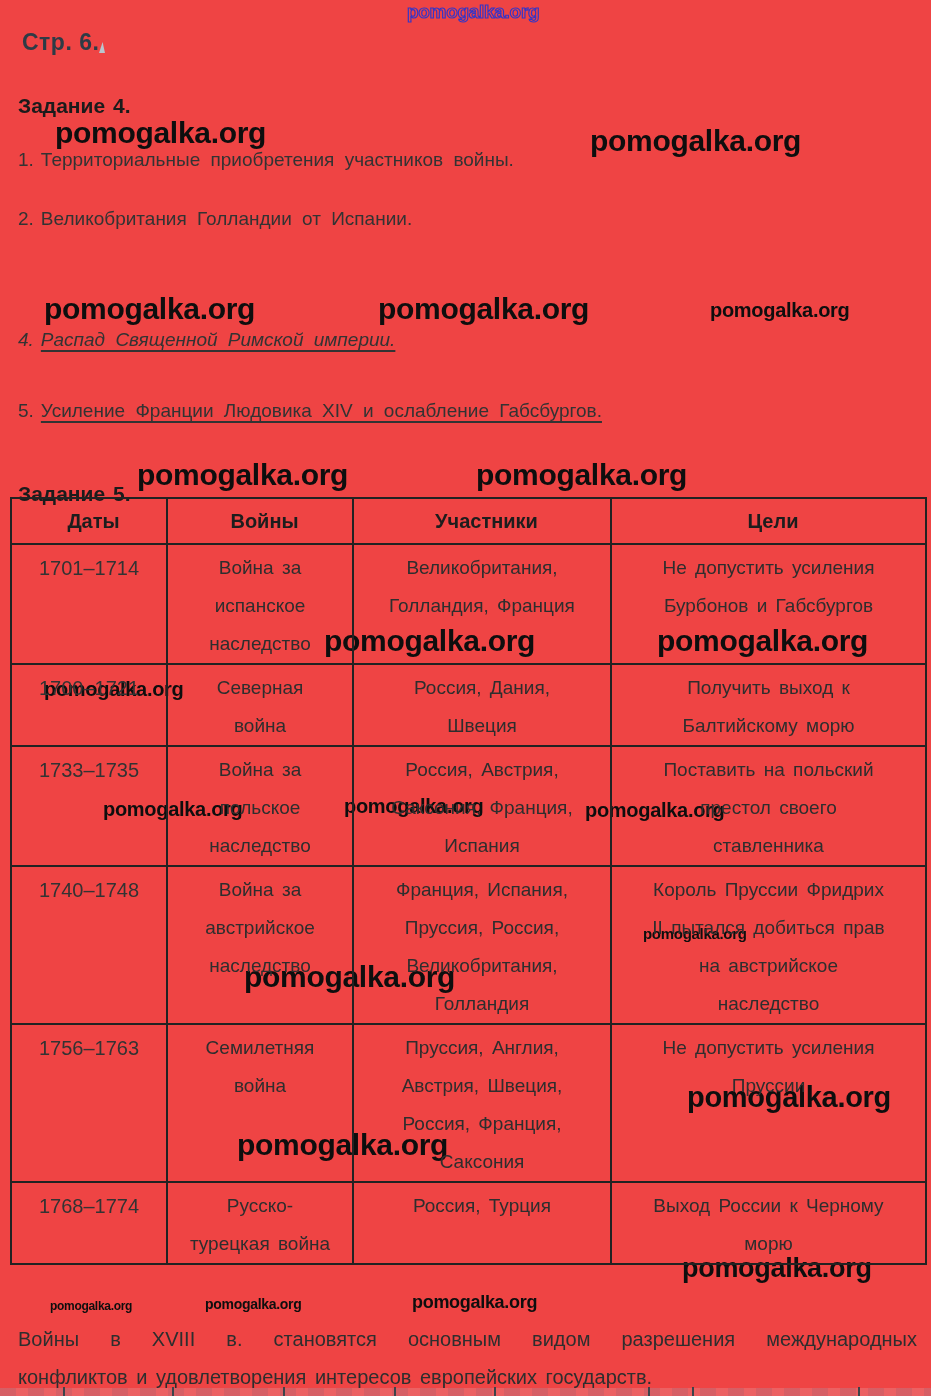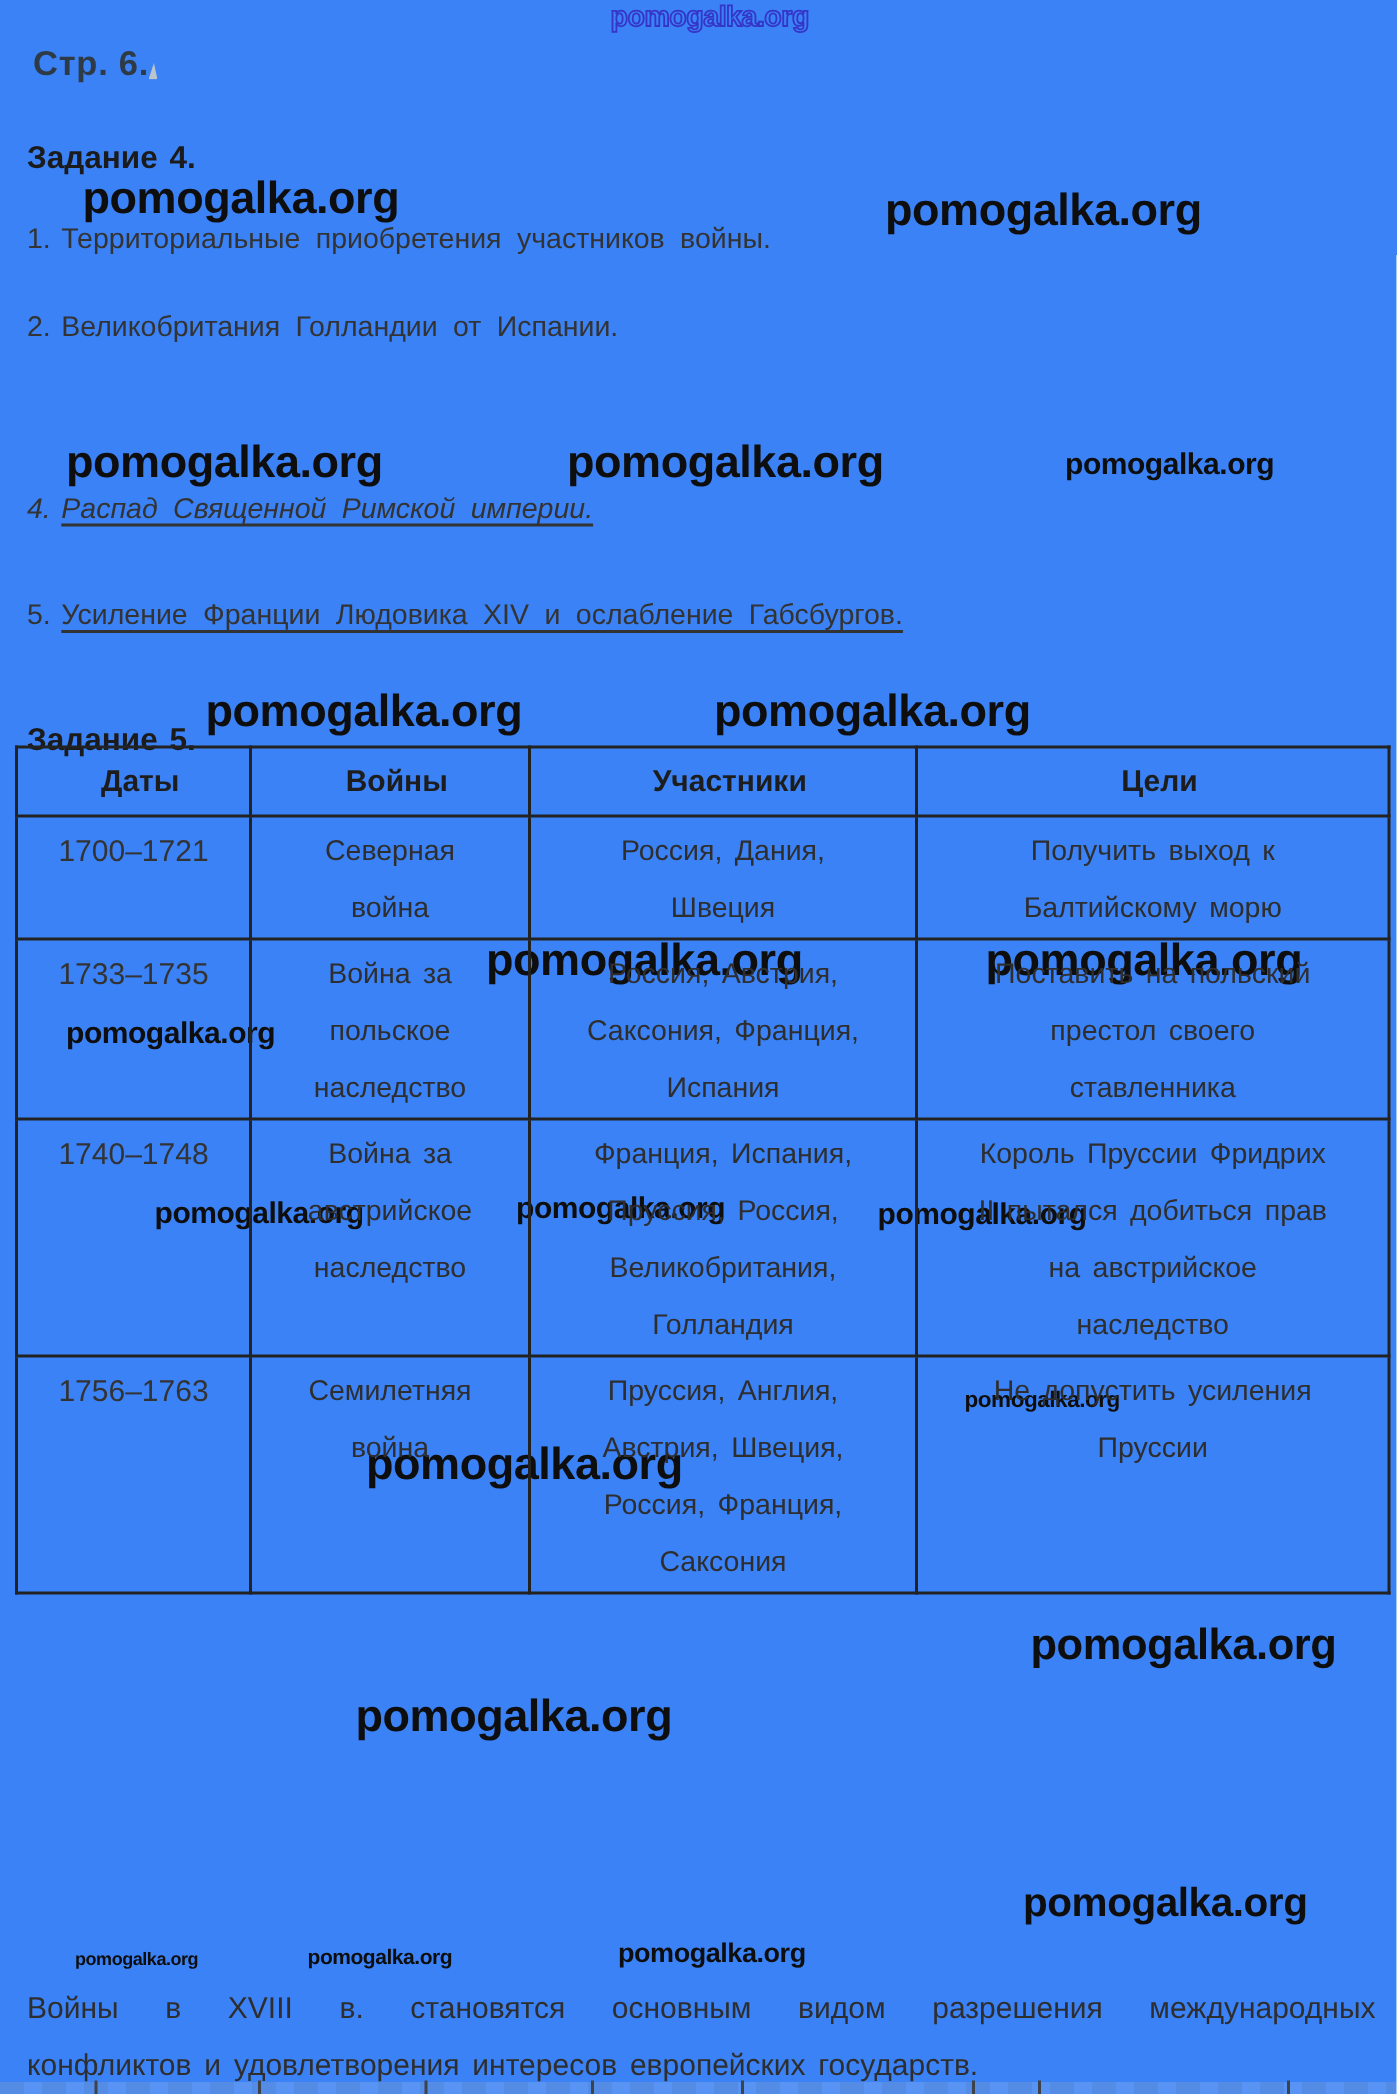--- a/index.html
+++ b/index.html
@@ -1,17 +1,17 @@
 <!DOCTYPE html>
 <html lang="ru"><head>
 <meta charset="utf-8">
 <style>
   html,body{margin:0;padding:0;background:#fff;}
   .page{
-    position:relative;width:931px;height:1396px;background:#3b82f6;
+    position:relative;width:931px;height:1396px;background:#ef4444;
     font-family:"Liberation Sans",sans-serif;color:#2d2d2d;overflow:hidden;
   }
   .title{
     position:absolute;left:22px;top:29px;font-size:23px;font-weight:700;
     color:#2e3b46;letter-spacing:.5px;
   }
   .title-artifact{
     position:absolute;left:99px;top:42px;width:6px;height:11px;
     background:#b9c6ce;clip-path:polygon(0 100%,60% 0,100% 100%);
   }
@@ -115,20 +115,30 @@
         <col style="width:258px">
         <col style="width:315px">
     </colgroup>
     <tbody>
         <tr>
       <th>Даты</th>
       <th>Войны</th>
       <th>Участники</th>
       <th>Цели</th>
     </tr>
+    <tr class="r1">
+      <td class="dates">1701–1714</td>
+      <td>Война за
+испанское
+наследство</td>
+      <td>Великобритания,
+Голландия, Франция</td>
+      <td>Не допустить усиления
+Бурбонов и Габсбургов</td>
+    </tr>
     <tr class="r2">
       <td class="dates">1700–1721</td>
       <td>Северная
 война</td>
       <td>Россия, Дания,
 Швеция</td>
       <td>Получить выход к
 Балтийскому морю</td>
     </tr>
     <tr class="r3">
@@ -161,20 +171,28 @@
       <td class="dates">1756–1763</td>
       <td>Семилетняя
 война</td>
       <td>Пруссия, Англия,
 Австрия, Швеция,
 Россия, Франция,
 Саксония</td>
       <td>Не допустить усиления
 Пруссии</td>
     </tr>
+    <tr class="r6">
+      <td class="dates">1768–1774</td>
+      <td>Русско-
+турецкая война</td>
+      <td>Россия, Турция</td>
+      <td>Выход России к Черному
+морю</td>
+    </tr>
   </tbody>
     </table>
 
   <div class="conclusion">
     <div class="l1">Войны в XVIII в. становятся основным видом разрешения международных</div>
     <div class="l2">конфликтов и удовлетворения интересов европейских государств.</div>
   </div>
 
   <div class="bottom-strip"></div>
   <div class="tick" style="left:63px;"></div>

